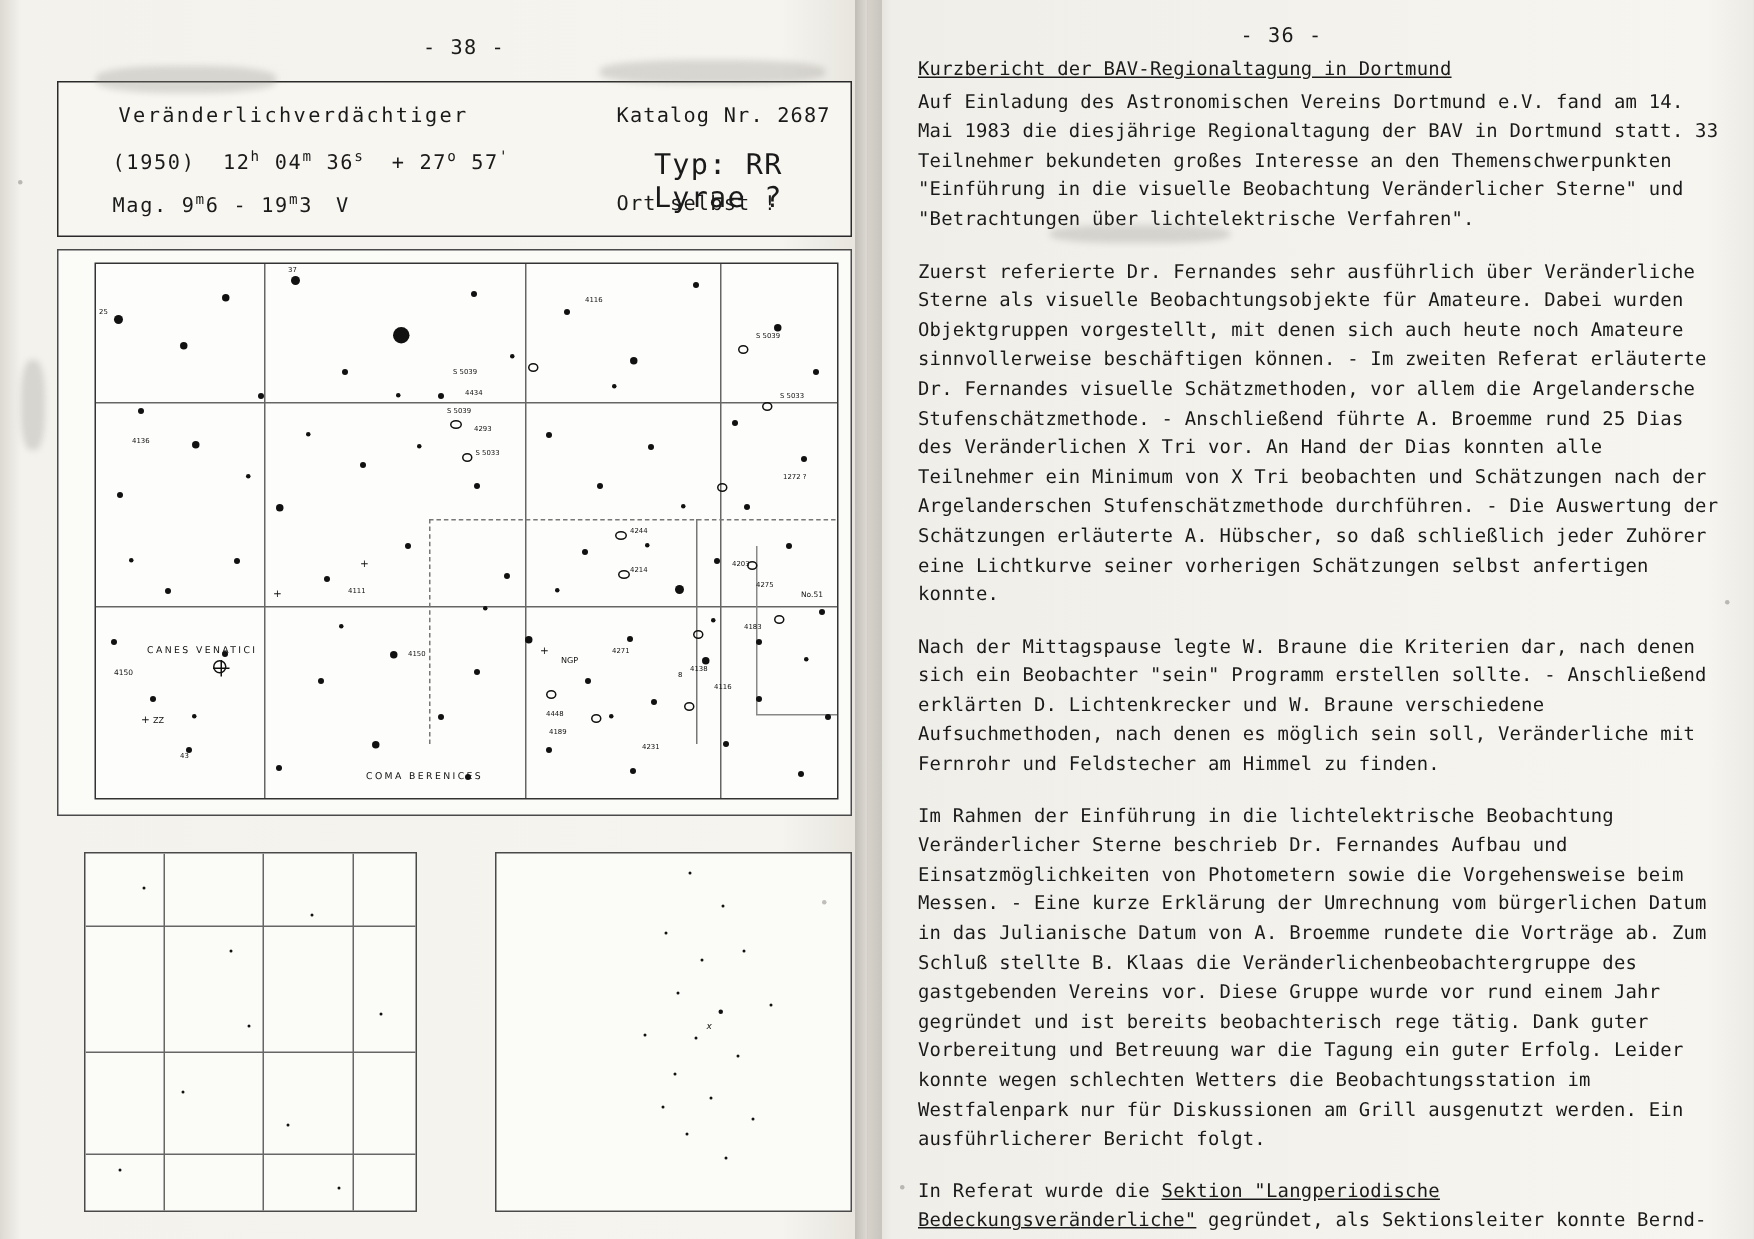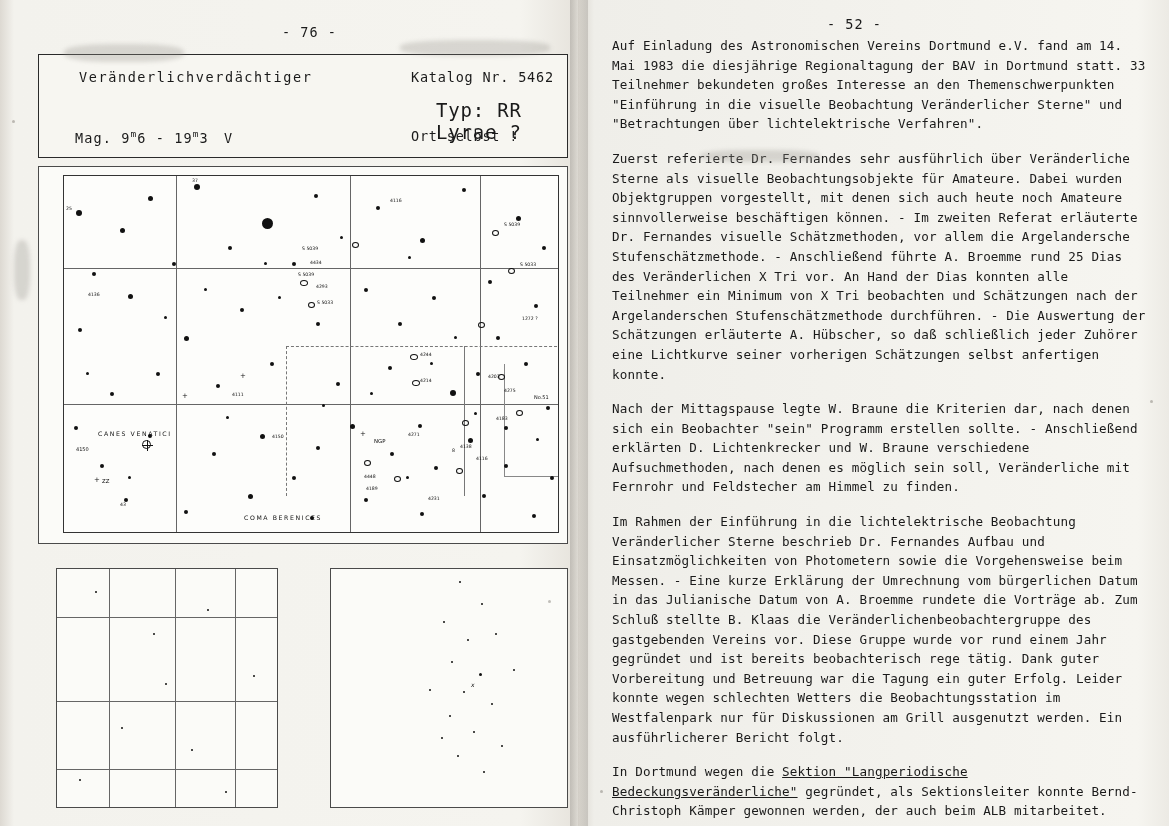--- a/index.html
+++ b/index.html
@@ -117,33 +117,41 @@
     border-radius: 40%;
   }
 </style>
 </head>
 <body>
 
 <div class="page page-left"></div>
 <div class="page page-right"></div>
 <div class="gutter"></div>
 
-<div class="pgnum pgnum-left">- 76 -</div>
-<div class="pgnum pgnum-right">- 52 -</div>
+<div class="pgnum pgnum-left">- 38 -</div>
+<div class="pgnum pgnum-right">- 36 -</div>
 
 <div class="hdrbox">
   <div class="hdr-l1">Veränderlichverdächtiger</div>
+  <div class="hdr-l2">
+    <span>(1950)</span>
+    <span style="display:inline-block;width:9px"></span><span>12</span><sup>h</sup>
+    <span>04</span><sup>m</sup>
+    <span>36</span><sup>s</sup>
+    <span style="display:inline-block;width:9px"></span><span>+ 27</span><sup>o</sup>
+    <span>57</span><sup>'</sup>
+  </div>
   <div class="hdr-l3">
     <span>Mag.</span>
     <span>9</span><sup>m</sup><span>6</span>
     <span>-</span>
     <span>19</span><sup>m</sup><span>3</span>
     <span style="display:inline-block;width:6px"></span><span>V</span>
   </div>
-  <div class="hdr-r1">Katalog Nr.  5462</div>
+  <div class="hdr-r1">Katalog Nr.  2687</div>
   <div class="hdr-r2">Typ: RR Lyrae ?</div>
   <div class="hdr-r3">Ort selbst !</div>
 </div>
 
 <div class="chartbox chart-main">
   <div class="chart-main-inner">
 
     <div class="gline" style="left:0;top:92px;width:498px;height:0.7px;"></div>
     <div class="gline" style="left:0;top:228px;width:498px;height:0.7px;"></div>
     <div class="gline" style="left:112px;top:0;width:0.7px;height:360px;"></div>
@@ -323,25 +331,26 @@
   <div class="star" style="left:170px;top:176px;width:2.4px;height:2.4px;"></div>
   <div class="star" style="left:126px;top:186px;width:2.4px;height:2.4px;"></div>
   <div class="star" style="left:152px;top:202px;width:2.4px;height:2.4px;"></div>
   <div class="star" style="left:98px;top:120px;width:2px;height:2px;"></div>
   <div class="star" style="left:182px;top:100px;width:2px;height:2px;"></div>
   <div class="star" style="left:110px;top:168px;width:2px;height:2px;"></div>
   <div class="glab" style="left:140px;top:112px;font-size:6px;font-style:italic;">x</div>
 </div>
 
 <div class="rcol">
+  <p class="title">Kurzbericht der BAV-Regionaltagung in Dortmund</p>
   <p>Auf Einladung des Astronomischen Vereins Dortmund e.V. fand am 14. Mai 1983 die diesjährige Regionaltagung der BAV in Dortmund statt. 33 Teilnehmer bekundeten großes Interesse an den Themenschwerpunkten "Einführung in die visuelle Beobachtung Veränderlicher Sterne" und "Betrachtungen über lichtelektrische Verfahren".</p>
   <p>Zuerst referierte Dr. Fernandes sehr ausführlich über Veränderliche Sterne als visuelle Beobachtungsobjekte für Amateure. Dabei wurden Objektgruppen vorgestellt, mit denen sich auch heute noch Amateure sinnvollerweise beschäftigen können. - Im zweiten Referat erläuterte Dr. Fernandes visuelle Schätzmethoden, vor allem die Argelandersche Stufenschätzmethode. - Anschließend führte A. Broemme rund 25 Dias des Veränderlichen X Tri vor. An Hand der Dias konnten alle Teilnehmer ein Minimum von X Tri beobachten und Schätzungen nach der Argelanderschen Stufenschätzmethode durchführen. - Die Auswertung der Schätzungen erläuterte A. Hübscher, so daß schließlich jeder Zuhörer eine Lichtkurve seiner vorherigen Schätzungen selbst anfertigen konnte.</p>
   <p>Nach der Mittagspause legte W. Braune die Kriterien dar, nach denen sich ein Beobachter "sein" Programm erstellen sollte. - Anschließend erklärten D. Lichtenkrecker und W. Braune verschiedene Aufsuchmethoden, nach denen es möglich sein soll, Veränderliche mit Fernrohr und Feldstecher am Himmel zu finden.</p>
   <p>Im Rahmen der Einführung in die lichtelektrische Beobachtung Veränderlicher Sterne beschrieb Dr. Fernandes Aufbau und Einsatzmöglichkeiten von Photometern sowie die Vorgehensweise beim Messen. - Eine kurze Erklärung der Umrechnung vom bürgerlichen Datum in das Julianische Datum von A. Broemme rundete die Vorträge ab. Zum Schluß stellte B. Klaas die Veränderlichenbeobachtergruppe des gastgebenden Vereins vor. Diese Gruppe wurde vor rund einem Jahr gegründet und ist bereits beobachterisch rege tätig. Dank guter Vorbereitung und Betreuung war die Tagung ein guter Erfolg. Leider konnte wegen schlechten Wetters die Beobachtungsstation im Westfalenpark nur für Diskussionen am Grill ausgenutzt werden. Ein ausführlicherer Bericht folgt.</p>
-  <p><span>In Dortmund wegen die </span><span class="u">Sektion "Langperiodische Bedeckungsveränderliche"</span><span> gegründet, als Sektionsleiter konnte Bernd-Christoph Kämper gewonnen werden, der auch beim ALB mitarbeitet.</span></p>
+  <p><span>In Referat wurde die </span><span class="u">Sektion "Langperiodische Bedeckungsveränderliche"</span><span> gegründet, als Sektionsleiter konnte Bernd-Christoph Kämper gewonnen werden, der auch beim ALB mitarbeitet.</span></p>
 
 </div>
 
 <div class="smudge" style="left:64px;top:44px;width:120px;height:18px;"></div>
 <div class="smudge" style="left:400px;top:40px;width:150px;height:16px;"></div>
 <div class="smudge" style="left:14px;top:240px;width:16px;height:60px;"></div>
 <div class="smudge" style="left:700px;top:150px;width:120px;height:12px;"></div>
 <div class="speck" style="left:12px;top:120px;width:3px;height:3px;"></div>
 <div class="speck" style="left:548px;top:600px;width:3px;height:3px;"></div>
 <div class="speck" style="left:1150px;top:400px;width:3px;height:3px;"></div>

